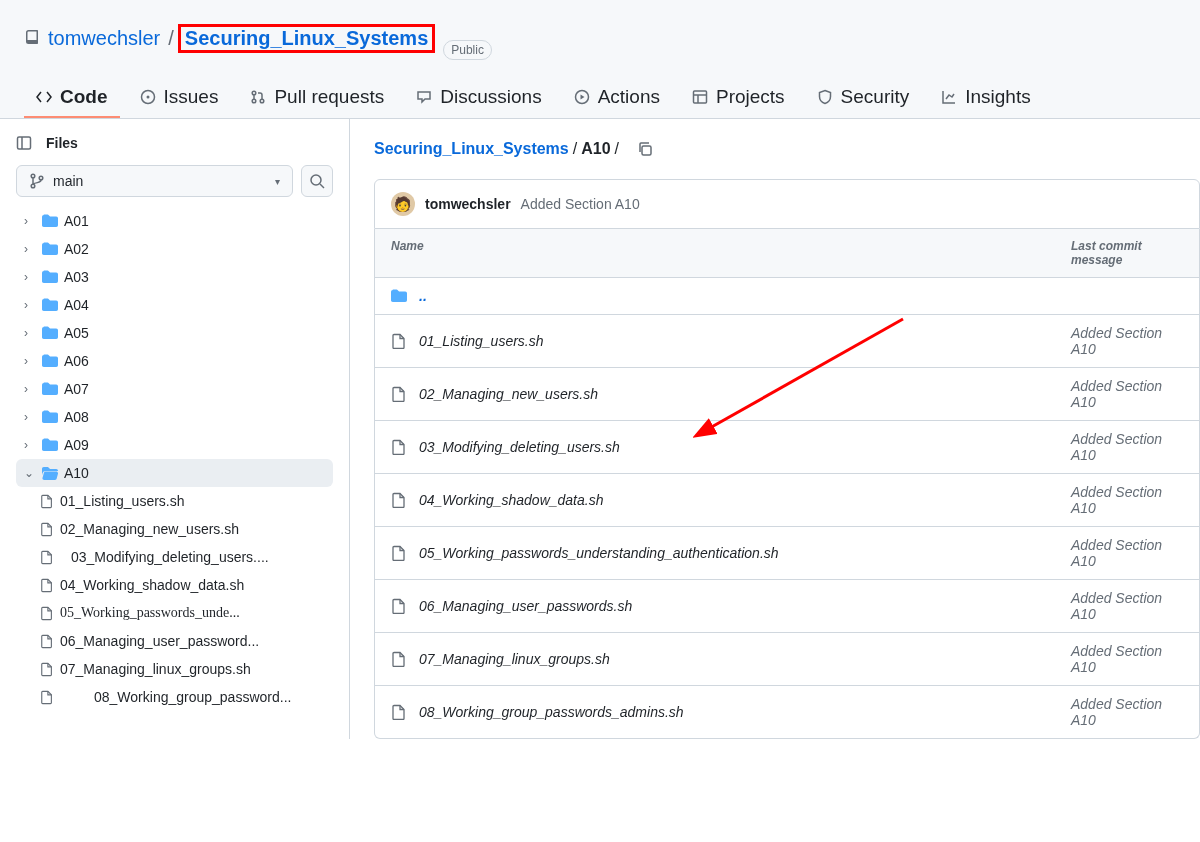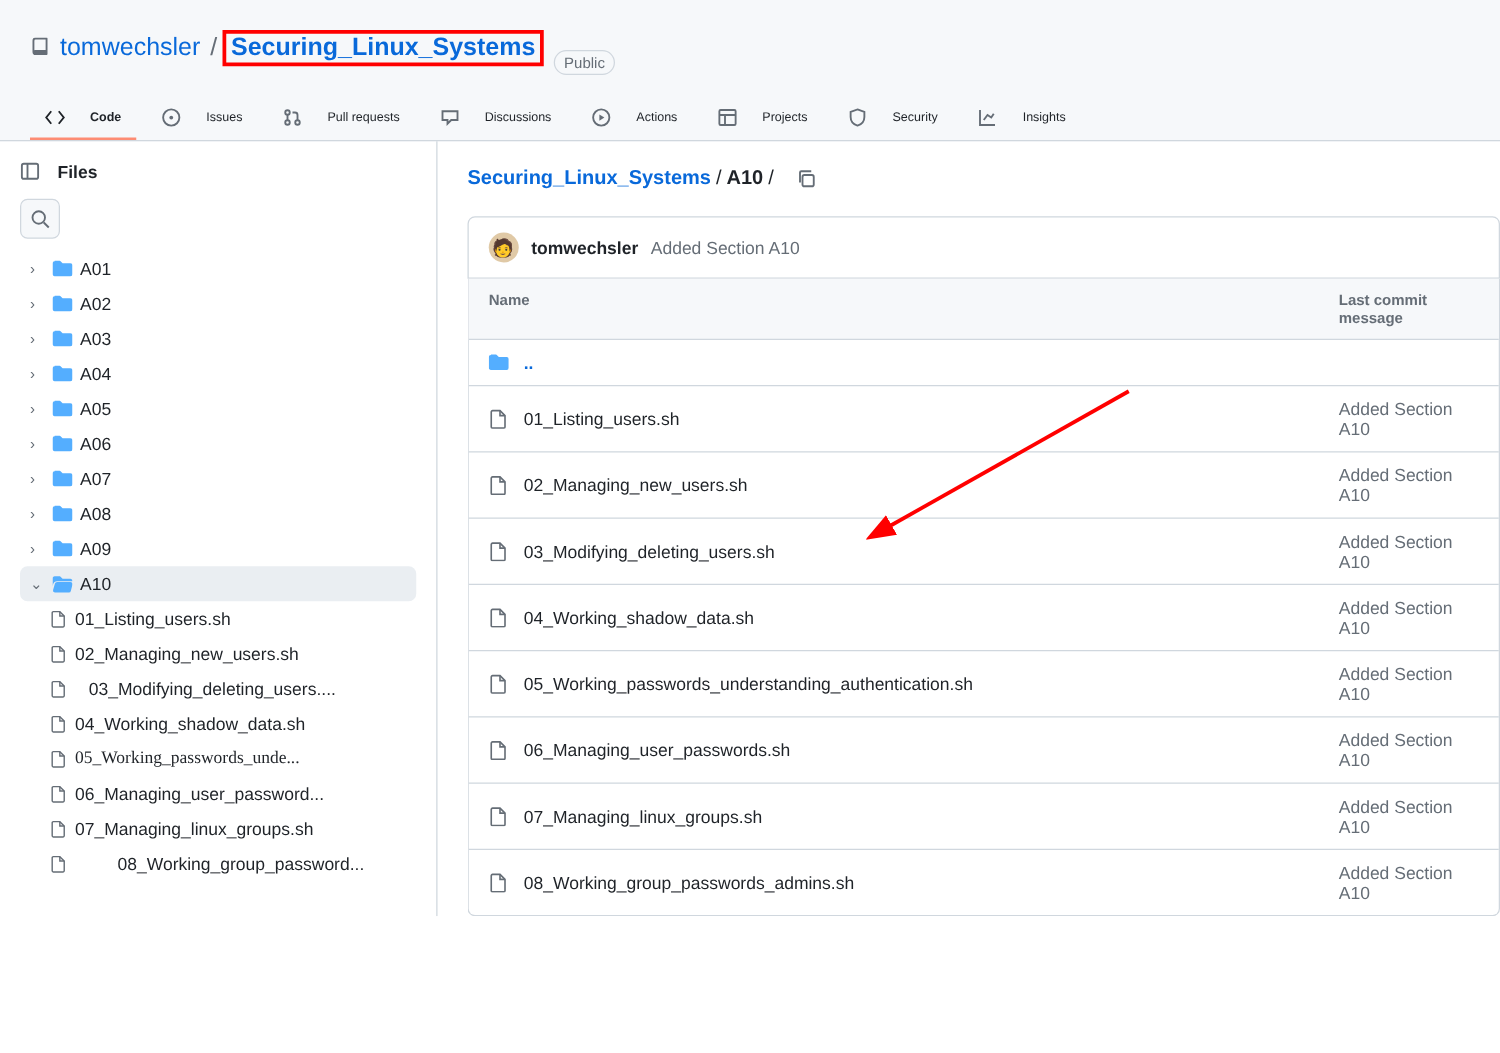--- a/index.html
+++ b/index.html
@@ -14,22 +14,22 @@
   .repo-header .sep { color: #656d76; font-size: 20px; }
   .repo-header .repo { font-weight: 600; }
   .repo-icon { width:16px; height:16px; fill:#656d76; }
   .pill {
     border: 1px solid #d0d7de; border-radius: 2em; padding: 0 7px; font-size: 12px;
     color: #656d76; line-height: 18px; font-weight:500;margin-top:24px;
   }
   .annot-box { border: 3px solid #ff0000; padding: 0 4px; margin-left:-4px; }
   .nav-tabs { display: flex; gap: 8px; }
   .nav-tab {
-    display: flex; align-items: center; gap: 20px; padding: 8px 12px;
-    color: #1f2328; font-size: 10px; border-bottom: 2px solid transparent;
+    display: flex; align-items: center; gap: 8px; padding: 8px 12px;
+    color: #1f2328; font-size: 19px; border-bottom: 2px solid transparent;
     cursor: pointer;
   }
   .nav-tab.active { border-bottom-color: #fd8c73; font-weight:600; }
   .nav-tab svg { width:16px; height:16px; fill:none; stroke:#656d76; stroke-width:1.5; }
   .nav-tab.active svg { stroke:#1f2328; }
   .main { display:flex; }
   .sidebar { width: 350px; border-right:1px solid #d0d7de; padding: 16px; }
   .sb-head { display:flex; align-items:center; gap:14px; margin-bottom:14px; }
   .sb-head h3 { font-size:14px; font-weight:600; }
   .sb-row { display:flex; gap:8px; margin-bottom:10px; }
@@ -72,21 +72,21 @@
   .breadcrumb .current { font-weight:600; }
   .copy-btn { margin-left:8px; width:28px; height:28px; display:flex; align-items:center; justify-content:center; border-radius:6px; cursor:pointer;}
   .copy-btn svg{ width:16px; height:16px; stroke:#656d76; fill:none; stroke-width:1.5;}
   .commit-bar {
     display:flex; align-items:center; gap:10px; border:1px solid #d0d7de; border-top-left-radius:6px; border-top-right-radius:6px;
     padding:12px 16px; background:#fff;
   }
   .avatar { width:24px; height:24px; border-radius:50%; background:#e0c9a6; display:flex; align-items:center; justify-content:center; font-size:14px;}
   .commit-bar .author { font-weight:600; color:#1f2328; }
   .commit-bar .msg { color:#656d76; }
-  .file-table { border:1px solid #d0d7de; border-top:none; border-bottom-left-radius:6px; border-bottom-right-radius:6px;}
+  .file-table { border:1px solid #d0d7de; border-top:none; border-bottom-left-radius:6px; border-bottom-right-radius:6px;font-style:italic;}
   .ft-head {
     display:flex; padding:10px 16px; background:#f6f8fa; color:#656d76; font-size:12px; font-weight:600;
     border-bottom:1px solid #d0d7de;
   }
   .ft-head .col-name { flex:0 0 680px; }
   .ft-row {
     display:flex; align-items:center; padding:10px 16px; border-bottom:1px solid #d0d7de;
     font-size:14px; cursor:pointer;
   }
   .ft-row:last-child { border-bottom:none; }
@@ -206,20 +206,27 @@
 <div class="main" style="position:relative;">
 
   <div class="sidebar">
     <div class="sb-head">
       <svg width="16" height="16" style="stroke:#656d76;fill:none;stroke-width:1.5">
           <use href="#i-panel"></use>
         </svg>
       <h3>Files</h3>
     </div>
     <div class="sb-row">
+      <button class="branch-btn">
+        <svg width="16" height="16" style="stroke:#656d76;fill:none;stroke-width:1.5">
+            <use href="#i-branch"></use>
+          </svg>
+        <span>main</span>
+        <span class="caret">▾</span>
+      </button>
       <button class="ico-btn">
         <svg>
             <use href="#i-search"></use>
           </svg>
       </button>
     </div>
     <ul class="tree" id="tree">
         <li class="tree-item" style="padding-left: 8px;">
           <span class="chev">›</span>
           <svg class="folder-ico">

